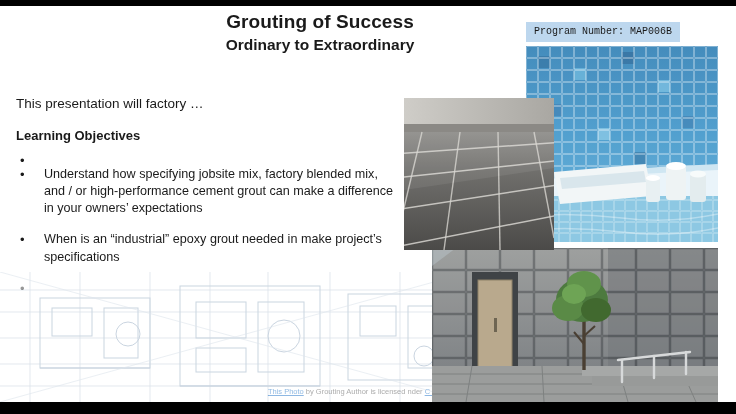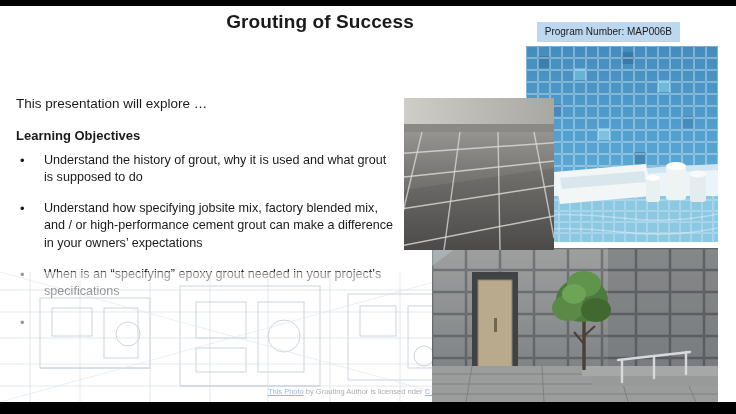--- a/index.html
+++ b/index.html
@@ -62,20 +62,21 @@
   .program-badge {
     position: absolute;
     right: 56px;
     top: 22px;
     background: #bdd7ee;
     color: #1a1a1a;
     font-size: 10px;
     padding: 4px 8px 5px 8px;
     white-space: nowrap;
     z-index: 30;
+    font-family: Liberation Mono, monospace;
   }
 
   
   .intro {
     position: absolute;
     left: 16px;
     top: 96px;
     font-size: 13.5px;
     color: #1a1a1a;
   }
@@ -210,40 +211,40 @@
       </g>
       <g stroke="#c3d0dd" stroke-width="0.6" fill="none">
         <path d="M0 0 L470 130"></path>
         <path d="M470 0 L0 130"></path>
       </g>
     </svg>
   </div>
 
   <div class="title-block">
     <div class="title-main">Grouting of Success</div>
+    <div class="title-sub">Ordinary to Extraordinary</div>
   </div>
 
   <div class="program-badge">Program Number: MAP006B</div>
 
-  <div class="intro">This presentation will explore …</div>
+  <div class="intro">This presentation will factory …</div>
 
   <div class="objectives-head">Learning Objectives</div>
 
   <ul class="bullets">
     <li class="bullet">
       <span class="dot">•</span>
-      <span>Understand the history of grout, why it is used and what grout is supposed to do</span>
     </li>
     <li class="bullet">
       <span class="dot">•</span>
       <span>Understand how specifying jobsite mix, factory blended mix, and / or high-performance cement grout can make a  difference in your owners’ expectations</span>
     </li>
     <li class="bullet">
       <span class="dot">•</span>
-      <span>When is an “specifying” epoxy grout needed in your project’s specifications</span>
+      <span>When is an “industrial” epoxy grout needed in make project’s specifications</span>
     </li>
     <li class="bullet">
       <span class="dot">•</span>
     </li>
   </ul>
 
   <div class="credit">
     <a href="#">This Photo</a><span> by Grouting Author is licensed nder </span><a href="#">C BY-NC-ND</a>
   </div>
 

